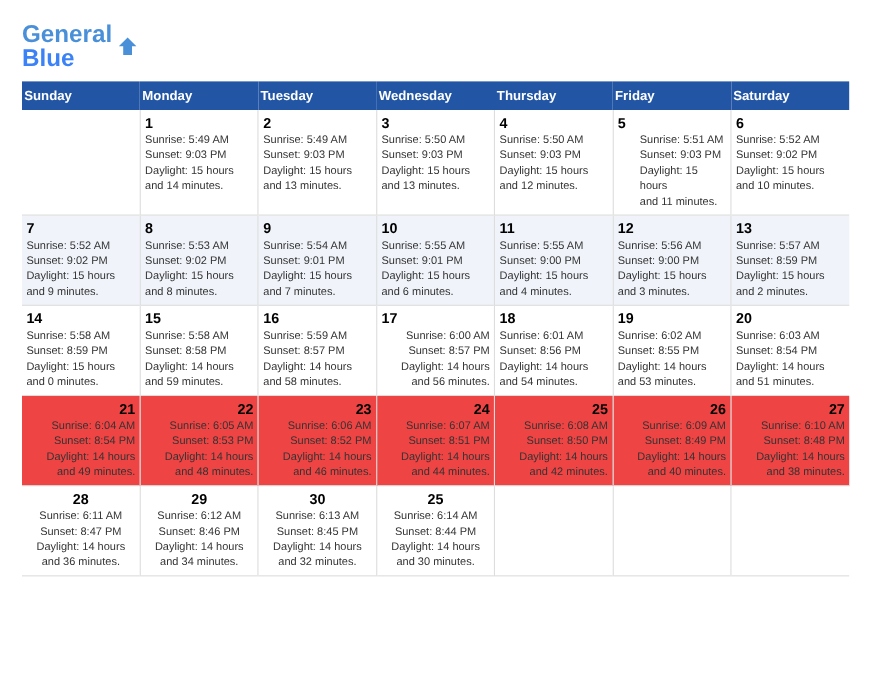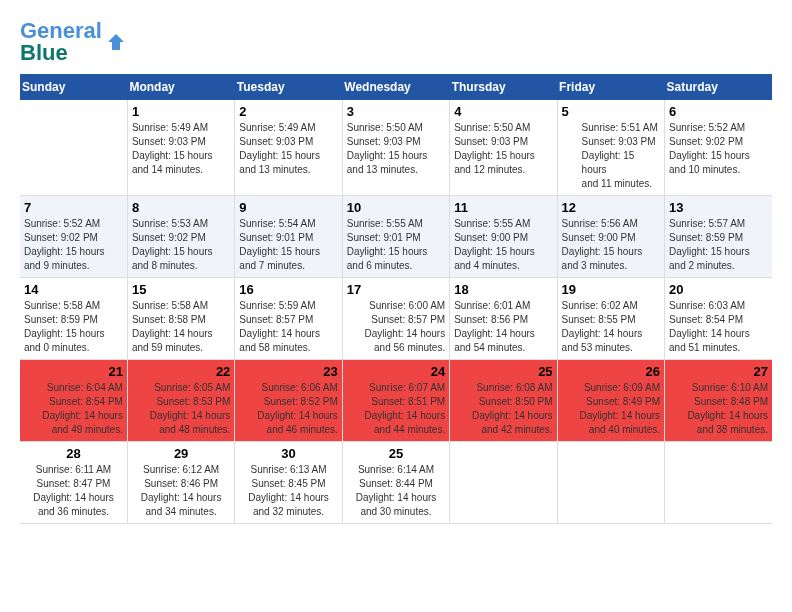--- a/index.html
+++ b/index.html
@@ -102,21 +102,21 @@
     .week-row-5 td { background: #fff; text-align: center; }
   </style>
 </head>
 <body>
 
 <div class="header">
   <div class="logo">
     <div style="display:flex;align-items:center;">
       <span class="logo-text">
         <span>General</span><br>
-        <span style="color:#0f766e;">Blue</span>
+        <span style="color:#3b82f6;">Blue</span>
       </span>
       <div style="margin-left:4px;width:20px;height:20px;">
         <svg viewBox="0 0 20 20" width="20" height="20">
           <polygon points="10,2 18,10 14,10 14,18 6,18 6,10 2,10" fill="#4a90d9"></polygon>
         </svg>
       </div>
     </div>
     <div class="logo-underline"></div>
   </div>
   <div class="title-area">

